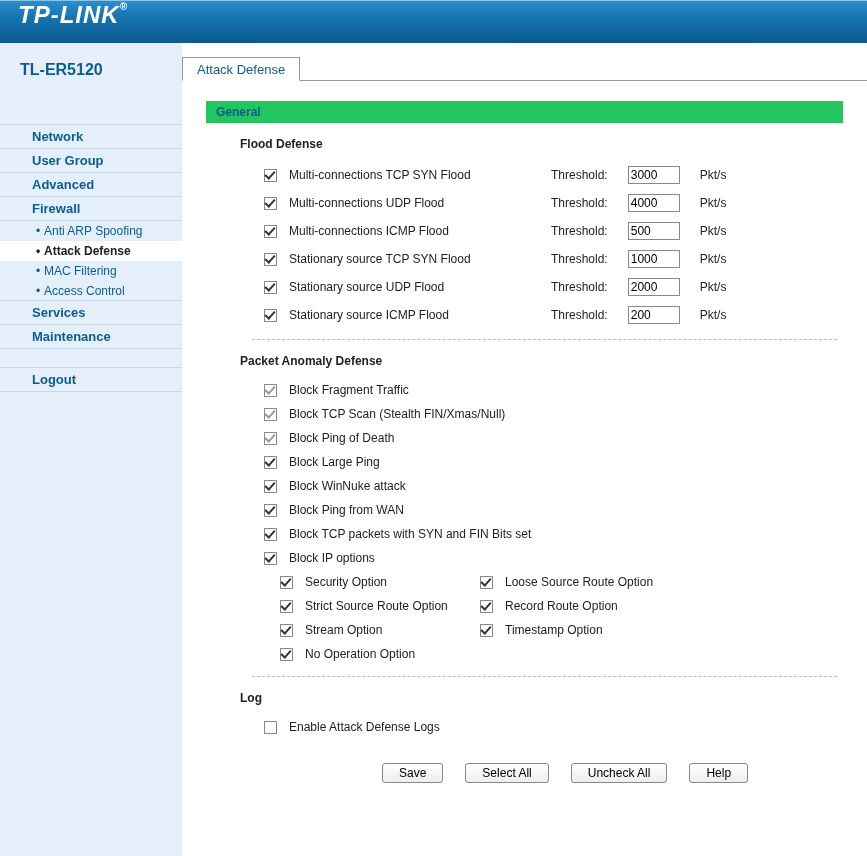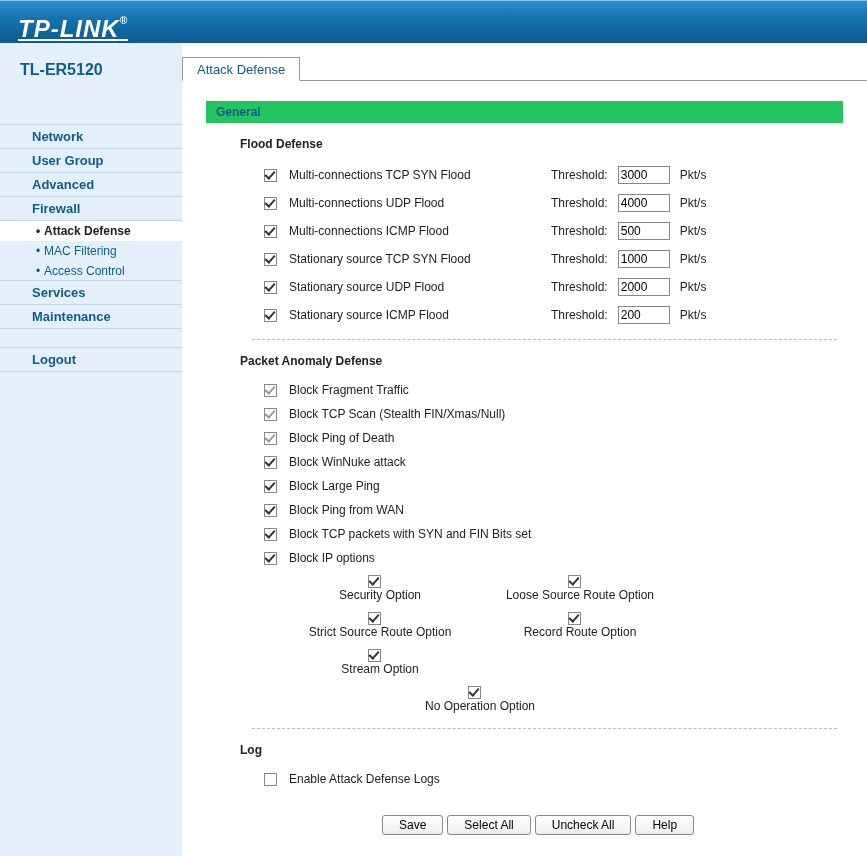--- a/index.html
+++ b/index.html
@@ -9,24 +9,23 @@
     font-size: 12px;
     color: #222;
     background: #fff;
     width: 867px;
   }
   .header {
     background: linear-gradient(to bottom, #2a8fd0 0%, #1573b0 40%, #0c5a8f 100%);
     color: #fff;
     height: 43px;
     display: flex;
-    align-items: flex-end;
+    align-items: flex-start;
     padding-left: 18px;
     border-top: 1px solid #8cc4e6;
-    text-decoration: underline;
   }
   .logo {
     font-size: 24px;
     font-weight: bold;
     letter-spacing: 1px;
     font-style: italic;
   }
   .logo sup { font-size: 10px; vertical-align: top; }
   .layout {
     display: flex;
@@ -162,46 +161,45 @@
   }
   .chk.gray.checked::after {
     border-color: #999;
   }
   .label-col {
     flex: 0 0 262px;
   }
   .thresh-col {
     display: flex;
     align-items: center;
-    gap: 10px;
+    gap: 20px;
     justify-content: space-between;
   }
   .thresh-col input {
     width: 52px;
     font-size: 12px;
     padding: 1px 2px;
     border: 1px solid #888;
   }
   .ip-opts {
     display: flex;
     flex-wrap: wrap;
     margin-left: 28px;
   }
   .ip-opts .opt {
     width: 200px;
     display: flex;
     align-items: center;
     padding: 5px 0;
-    flex-direction: column;
   }
   .ip-opts .opt.full { width: 400px; }
   .buttons {
     display: flex;
     justify-content: flex-start;
-    gap: 4px;
+    gap: 22px;
     margin: 14px 0 0 200px;
   }
   .btn {
     border: 1px solid #888;
     background: linear-gradient(#fff,#eee);
     padding: 2px 16px;
     font-size: 12px;
     border-radius: 3px;
     cursor: pointer;
   }
@@ -215,20 +213,21 @@
 
 <div class="layout">
   <div class="sidebar">
     <div class="model">TL-ER5120</div>
     <div class="nav">
       <div class="nav-item">Network</div>
       <div class="nav-item">User Group</div>
       <div class="nav-item">Advanced</div>
       <div class="nav-item">Firewall</div>
       <ul class="subnav">
+        <li>Anti ARP Spoofing</li>
         <li class="active">Attack Defense</li>
         <li>MAC Filtering</li>
         <li>Access Control</li>
       </ul>
       <div class="nav-item">Services</div>
       <div class="nav-item">Maintenance</div>
       <div class="nav-item last-group">Logout</div>
     </div>
   </div>
 
@@ -306,28 +305,28 @@
         <div class="row">
           <span class="chk checked gray"></span>
           <span>Block TCP Scan (Stealth FIN/Xmas/Null)</span>
         </div>
         <div class="row">
           <span class="chk checked gray"></span>
           <span>Block Ping of Death</span>
         </div>
         <div class="row">
           <span class="chk checked "></span>
+          <span>Block Large Ping</span>
+        </div>
+        <div class="row">
+          <span class="chk checked "></span>
           <span>Block WinNuke attack</span>
         </div>
         <div class="row">
           <span class="chk checked "></span>
-          <span>Block Large Ping</span>
-        </div>
-        <div class="row">
-          <span class="chk checked "></span>
           <span>Block Ping from WAN</span>
         </div>
         <div class="row">
           <span class="chk checked "></span>
           <span>Block TCP packets with SYN and FIN Bits set</span>
         </div>
         <div class="row">
           <span class="chk checked "></span>
           <span>Block IP options</span>
         </div>
@@ -344,20 +343,24 @@
             <span class="chk checked"></span>
             <span>Strict Source Route Option</span>
           </div>
           <div class="opt">
             <span class="chk checked"></span>
             <span>Record Route Option</span>
           </div>
           <div class="opt">
             <span class="chk checked"></span>
             <span>Stream Option</span>
+          </div>
+          <div class="opt">
+            <span class="chk checked"></span>
+            <span>Timestamp Option</span>
           </div>
           <div class="opt full">
             <span class="chk checked"></span>
             <span>No Operation Option</span>
           </div>
         </div>
       </div>
 
     <div class="subsection">Log</div>
     <div class="rows noborder">

